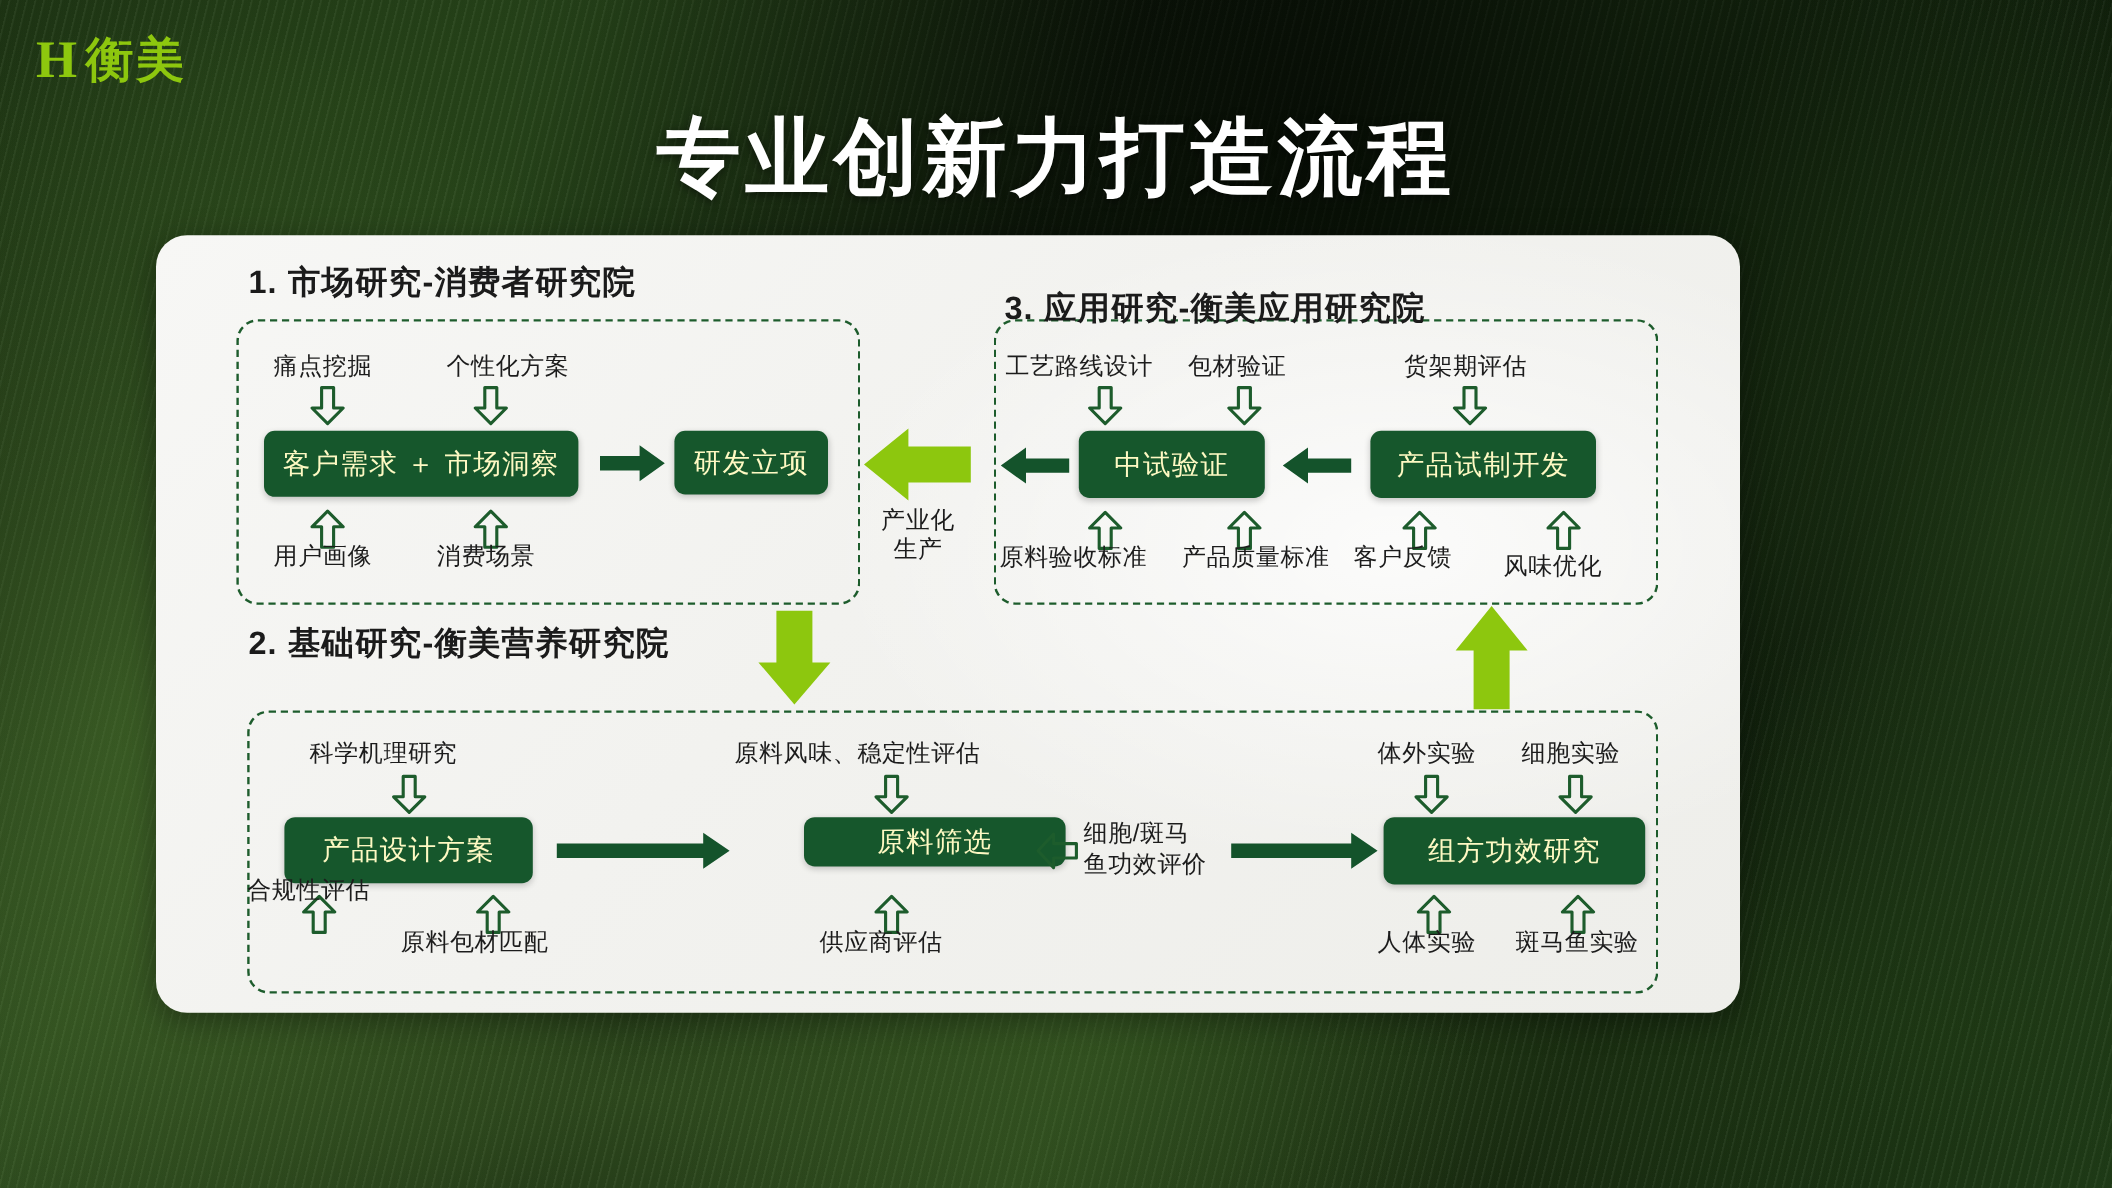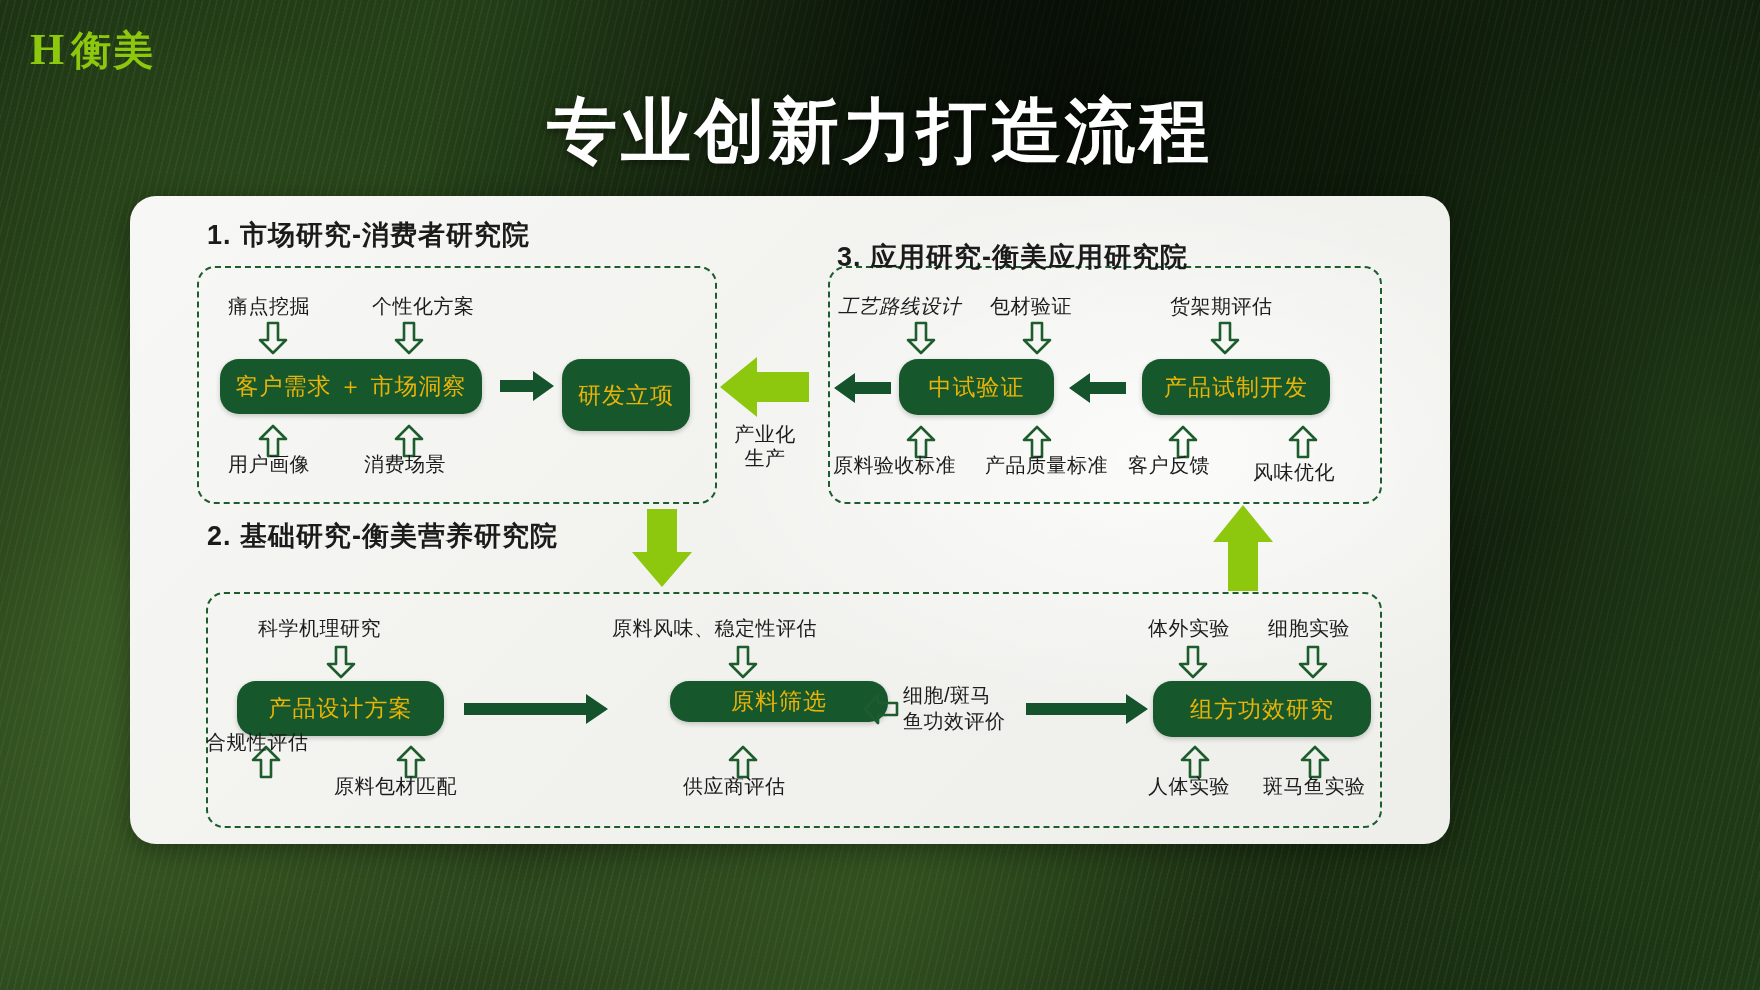--- a/index.html
+++ b/index.html
@@ -81,21 +81,21 @@
   
   .dashed {
     position:absolute; border:2.5px dashed #1d5c2c; border-radius:18px; z-index:5;
   }
   #box1 { left:197px; top:266px; width:520px; height:238px; }
   #box3 { left:828px; top:266px; width:554px; height:238px; }
   #box2 { left:206px; top:592px; width:1176px; height:236px; }
 
   
   .pbox {
-    position:absolute; background:#16572c; color:#eab308; border-radius:19px;
+    position:absolute; background:#16572c; color:#fef9c3; border-radius:9px;
     display:flex; align-items:center; justify-content:center; text-align:center;
     font-size:23px; font-weight:500; letter-spacing:1px; z-index:7;
     box-shadow:0 2px 5px rgba(0,0,0,.2);
   }
 
   
   .lbl {
     position:absolute; font-size:20px; color:#1c1c1c; letter-spacing:.5px;
     white-space:nowrap; z-index:7; line-height:1.25;
   }
@@ -147,21 +147,21 @@
 </div>
 
 <div class="pbox" style="left:220px; top:359px; width:262px; height:55px;">客户需求 ＋ 市场洞察</div>
 
 <div class="darrow" style="left:500px; top:371px;">
   <svg width="54" height="30" viewBox="0 0 54 30">
       <path d="M0 9 H33 V0 L54 15 L33 30 V21 H0 Z" fill="#14532b"></path>
     </svg>
 </div>
 
-<div class="pbox" style="left:562px; top:359px; width:128px; height:72px;">研发立项</div>
+<div class="pbox" style="left:562px; top:359px; width:128px; height:53px;">研发立项</div>
 
 <div class="harrow" style="left:258px; top:425px;">
   <svg width="30" height="32" viewBox="0 0 30 32">
       <path d="M15 1 L28 14 H20 V31 H10 V14 H2 Z" fill="none" stroke="#1d5c2c" stroke-width="2.6" stroke-linejoin="round"></path>
     </svg>
 </div>
 <div class="harrow" style="left:394px; top:425px;">
   <svg width="30" height="32" viewBox="0 0 30 32">
       <path d="M15 1 L28 14 H20 V31 H10 V14 H2 Z" fill="none" stroke="#1d5c2c" stroke-width="2.6" stroke-linejoin="round"></path>
     </svg>
@@ -173,21 +173,21 @@
 <div class="limearrow" style="left:719px; top:356px;">
   <svg width="90" height="62" viewBox="0 0 90 62">
       <path d="M90 16 H38 V1 L1 31 L38 61 V46 H90 Z" fill="#8dc70e"></path>
     </svg>
 </div>
 <div class="lbl" style="left:722px; top:422px; width:86px; text-align:center; line-height:1.2;">
   <span>产业化</span><br>
   <span>生产</span>
 </div>
 
-<div class="lbl" style="left:838px; top:294px;font-style:italic;">工艺路线设计</div>
+<div class="lbl" style="left:838px; top:294px;">工艺路线设计</div>
 <div class="lbl" style="left:990px; top:294px;">包材验证</div>
 <div class="lbl" style="left:1170px; top:294px;">货架期评估</div>
 
 <div class="harrow" style="left:906px; top:322px;">
   <svg width="30" height="32" viewBox="0 0 30 32">
       <path d="M10 1 H20 V18 H28 L15 31 L2 18 H10 Z" fill="none" stroke="#1d5c2c" stroke-width="2.6" stroke-linejoin="round"></path>
     </svg>
 </div>
 <div class="harrow" style="left:1022px; top:322px;">
   <svg width="30" height="32" viewBox="0 0 30 32">

